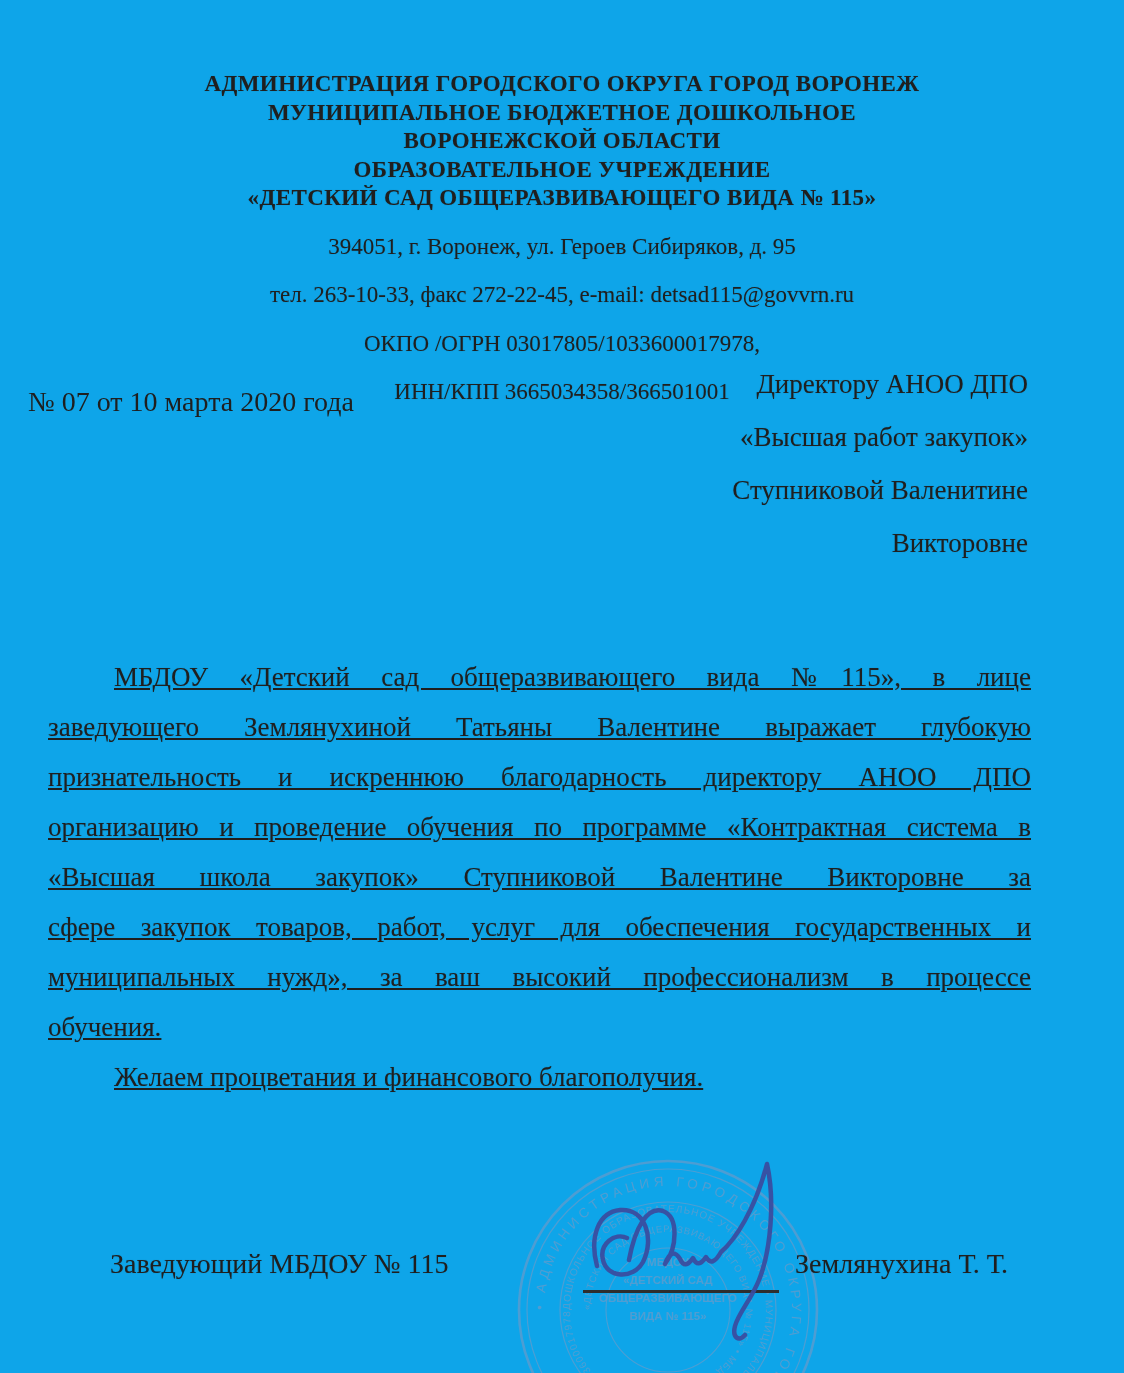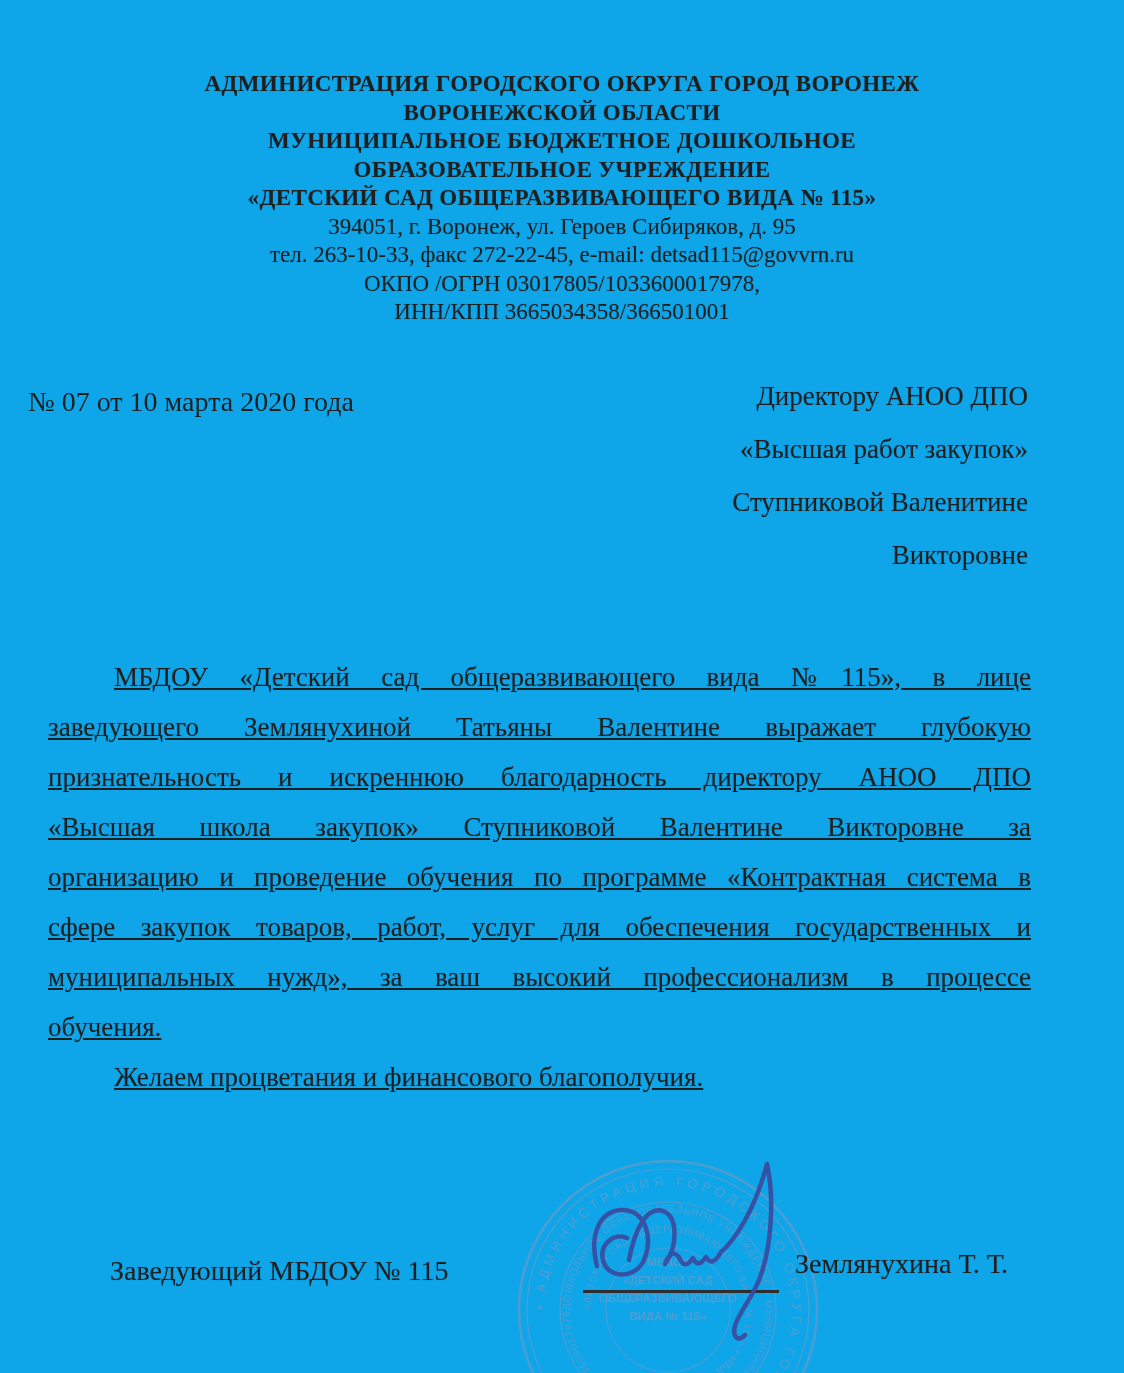--- a/index.html
+++ b/index.html
@@ -22,33 +22,34 @@
   }
   .org-line {
     font-weight: bold;
     font-size: 23px;
     line-height: 28.5px;
     letter-spacing: 0.4px;
   }
   .contact-line {
     font-size: 23px;
     line-height: 28.5px;
+    margin-top: 20px;
   }
 
   
   .ref-line {
     position: absolute;
     left: 28px; top: 386px;
     font-size: 28px;
   }
 
   
   .addressee {
     position: absolute;
-    top: 370px; right: 96px;
+    top: 358px; right: 96px;
     text-align: right;
     font-size: 27px;
     line-height: 53px;
   }
 
   
   .body-text {
     position: absolute;
     left: 48px; top: 652px;
     width: 983px;
@@ -60,42 +61,42 @@
     height: 50px;
     line-height: 50px;
     overflow: hidden;
     white-space: normal;
   }
   .jline::after { content: ""; display: inline-block; width: 100%; height: 0; }
   .pline { height: 50px; line-height: 50px; }
   .indent { text-indent: 66px; }
 
   
-  .sig-title { position: absolute; left: 110px; top: 1248px; font-size: 28px; margin-top: 7px; }
+  .sig-title { position: absolute; left: 110px; top: 1248px; font-size: 28px; }
   .sig-name  { position: absolute; left: 795px; top: 1248px; font-size: 28px; text-align: right; }
   .sig-line  {
     position: absolute;
     left: 583px; top: 1290px;
     width: 196px; height: 3px;
     background: #2e2e2e;
   }
 
   .stamp-wrap { position: absolute; left: 508px; top: 1150px; width: 330px; height: 330px; }
   .stamp-wrap svg { display: block; }
   .sig-wrap { position: absolute; left: 555px; top: 1140px; width: 260px; height: 215px; }
 </style>
 </head>
 <body>
 
 <div class="page">
 
   <div class="letterhead scanned">
     <div class="org-line">АДМИНИСТРАЦИЯ ГОРОДСКОГО ОКРУГА ГОРОД ВОРОНЕЖ</div>
+    <div class="org-line">МУНИЦИПАЛЬНОЕ БЮДЖЕТНОЕ ДОШКОЛЬНОЕ</div>
     <div class="org-line">ВОРОНЕЖСКОЙ ОБЛАСТИ</div>
-    <div class="org-line">МУНИЦИПАЛЬНОЕ БЮДЖЕТНОЕ ДОШКОЛЬНОЕ</div>
     <div class="org-line">ОБРАЗОВАТЕЛЬНОЕ УЧРЕЖДЕНИЕ</div>
     <div class="org-line">«ДЕТСКИЙ САД ОБЩЕРАЗВИВАЮЩЕГО ВИДА № 115»</div>
     <div class="contact-line">394051, г. Воронеж, ул. Героев Сибиряков, д. 95</div>
     <div class="contact-line">тел. 263-10-33, факс 272-22-45, e-mail: detsad115@govvrn.ru</div>
     <div class="contact-line">ОКПО /ОГРН  03017805/1033600017978,</div>
     <div class="contact-line">ИНН/КПП  3665034358/366501001</div>
   </div>
 
   <div class="ref-line">№ 07 от 10 марта 2020 года</div>
 
@@ -103,22 +104,22 @@
     <div>Директору АНОО ДПО</div>
     <div>«Высшая работ закупок»</div>
     <div>Ступниковой Валенитине</div>
     <div>Викторовне</div>
   </div>
 
   <div class="body-text scanned">
     <div class="jline indent">МБДОУ «Детский сад общеразвивающего вида №115», в лице</div>
     <div class="jline">заведующего Землянухиной Татьяны Валентине выражает глубокую</div>
     <div class="jline">признательность и искреннюю благодарность директору АНОО ДПО</div>
+    <div class="jline">организацию и проведение обучения по программе «Контрактная система в</div>
     <div class="jline">«Высшая школа закупок» Ступниковой Валентине Викторовне за</div>
-    <div class="jline">организацию и проведение обучения по программе «Контрактная система в</div>
     <div class="jline">сфере закупок товаров, работ, услуг для обеспечения государственных и</div>
     <div class="jline">муниципальных нужд», за ваш высокий профессионализм в процессе</div>
     <div class="pline">обучения.</div>
     <div class="pline indent">Желаем процветания и финансового благополучия.</div>
   </div>
 
   <div class="stamp-wrap">
     <svg width="330" height="330" viewBox="0 0 330 330">
       <g fill="none" stroke="#5f9ccd" opacity="0.78">
         <circle cx="160" cy="160" r="149" stroke-width="2.6"></circle>

